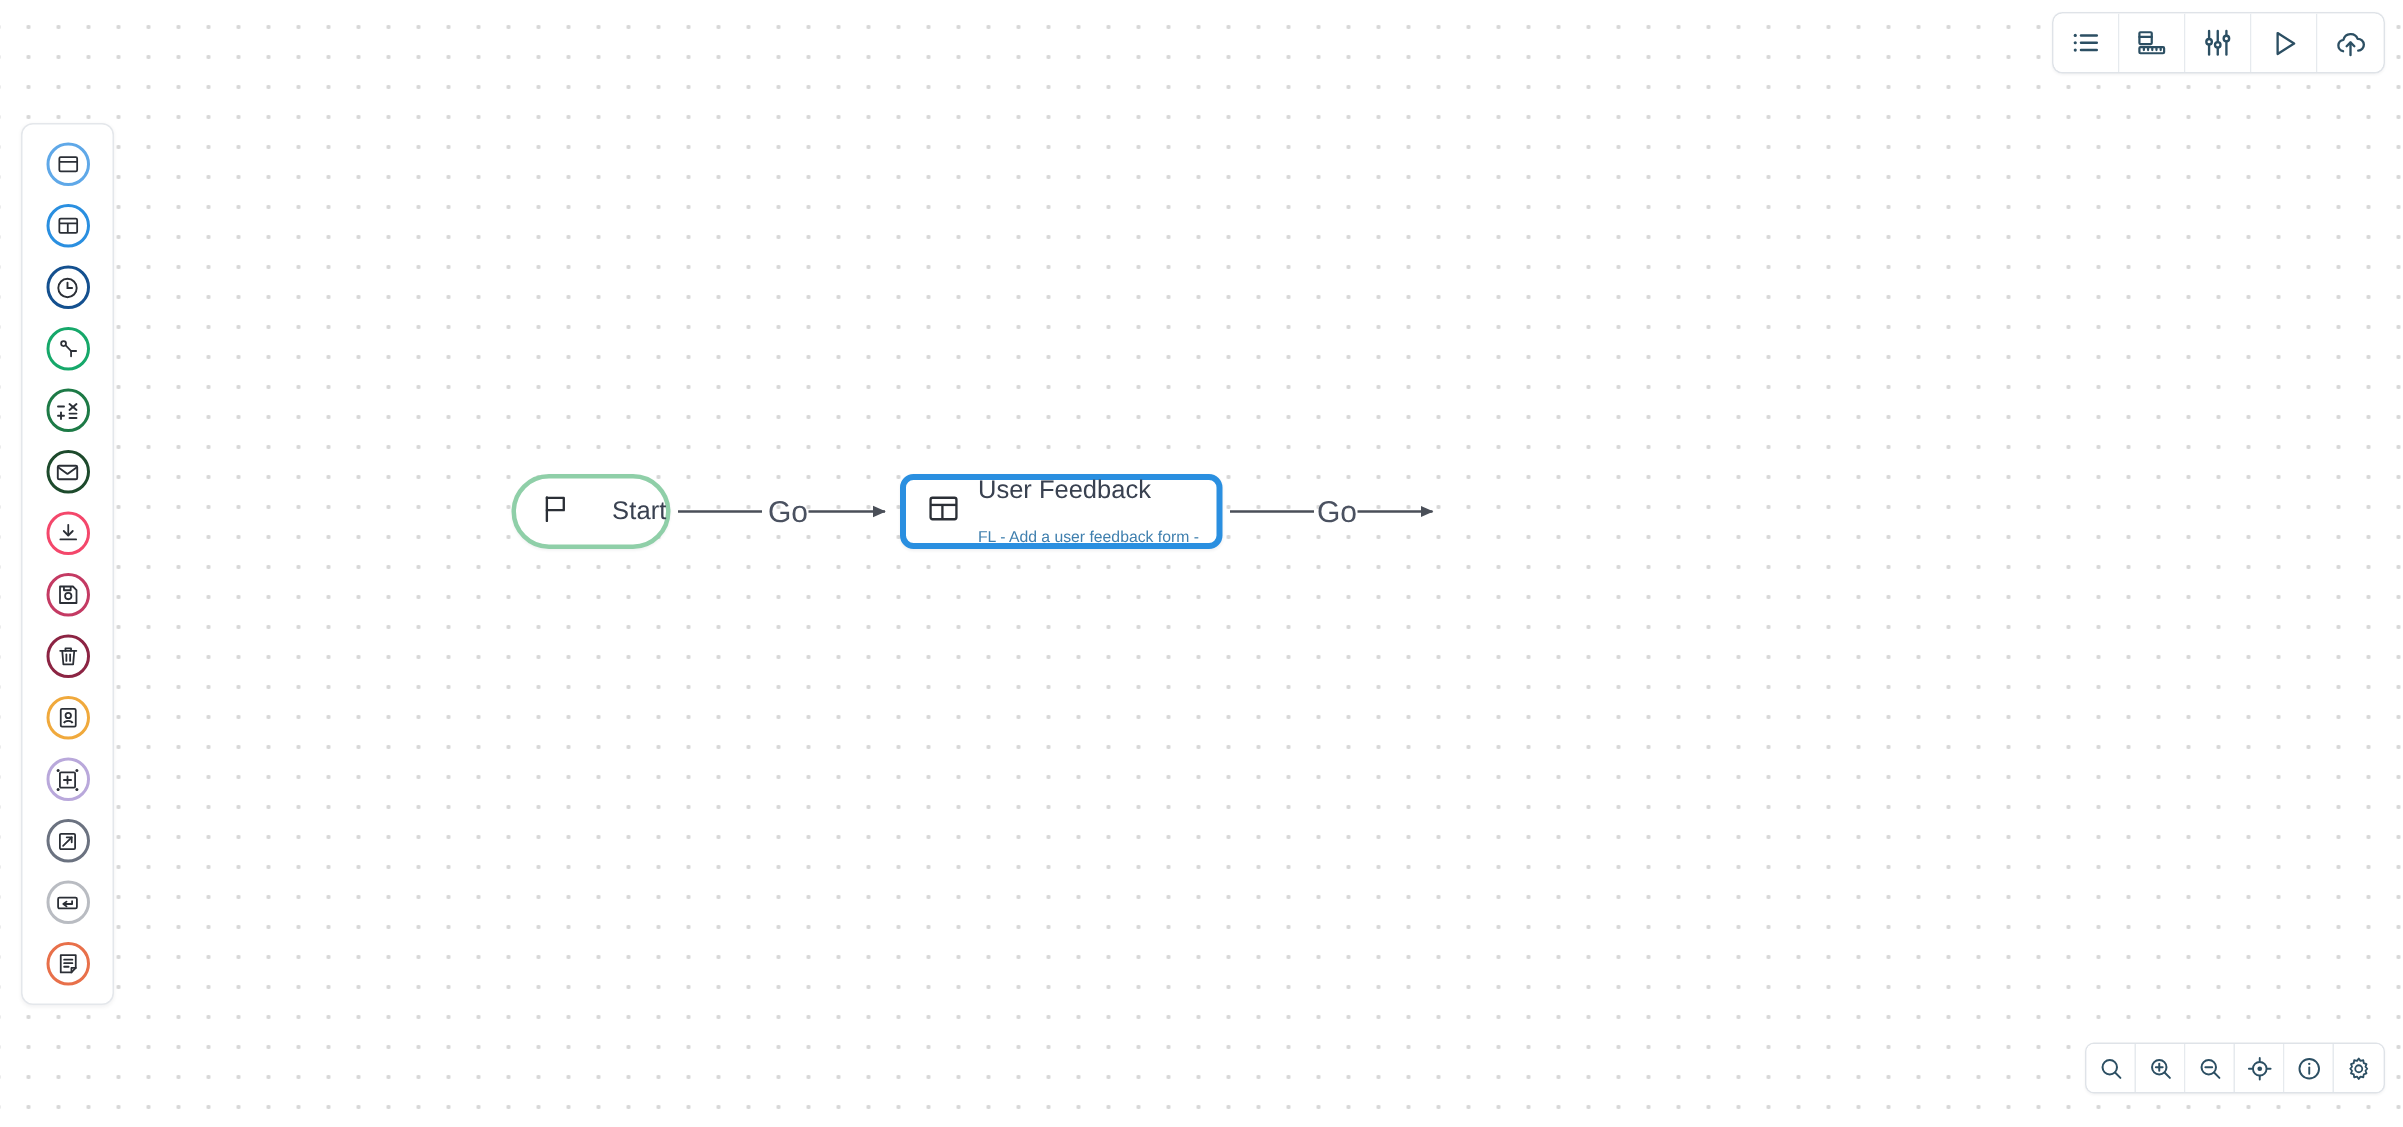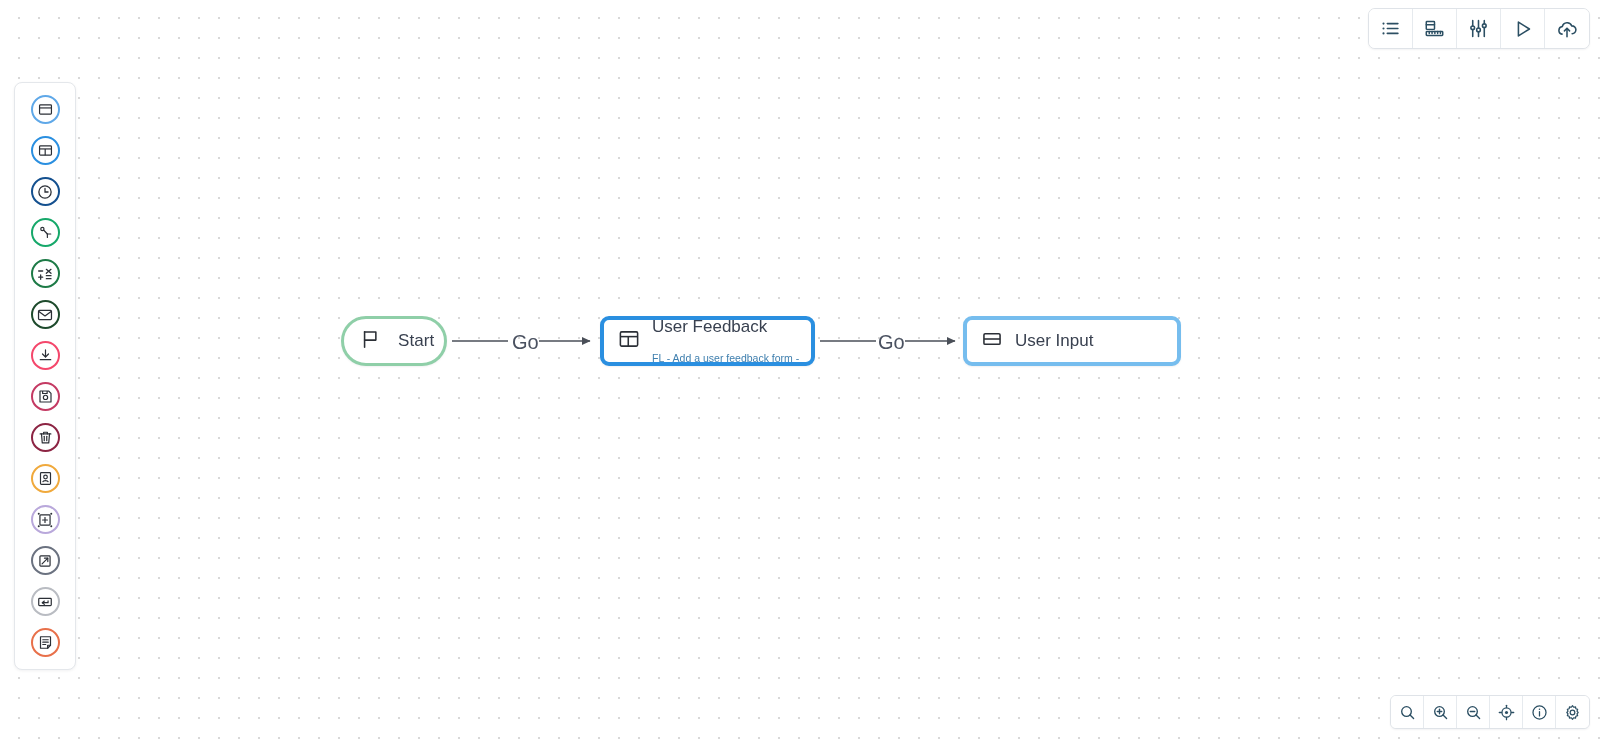--- a/index.html
+++ b/index.html
@@ -94,21 +94,21 @@
 
   
   #node-start {
     left: 341px;
     top: 316px;
     width: 106px;
     height: 50px;
     border: 3px solid #8fcfa8;
     border-radius: 26px;
     padding-left: 16px;
-    gap: 16px;
+    gap: 26px;
   }
   #node-start .node-title {
     font-size: 17px;
     color: #394150;
     letter-spacing: 0.1px;
   }
 
   
   .node-rect {
     border-radius: 9px;
@@ -229,31 +229,20 @@
           <line x1="2.6" y1="9.4" x2="21.4" y2="9.4"></line>
           <line x1="11.2" y1="9.4" x2="11.2" y2="19.8"></line>
         </svg>
       </span>
       <span class="node-textwrap">
         <span class="node-title">User Feedback</span>
         <span class="node-sub">FL - Add a user feedback form -</span>
       </span>
     </div>
 
-    <div class="node node-rect" id="node-user-input">
-      <span class="node-icon">
-        <svg width="22" height="22" viewBox="0 0 24 24" fill="none" stroke="#2b2f36" stroke-width="1.7" stroke-linejoin="round">
-          <rect x="3.2" y="6.2" width="17.6" height="11.6" rx="1.3"></rect>
-          <line x1="3.2" y1="12" x2="20.8" y2="12"></line>
-        </svg>
-      </span>
-      <span class="node-textwrap">
-        <span class="node-title">User Input</span>
-      </span>
-    </div>
   </div>
 
   <div id="left-palette">
 
     <div class="palette-item" style="border-color:#5fa8e8;">
       <span>
         <svg width="15" height="15" viewBox="0 0 24 24" fill="none" stroke="#2b2f36" stroke-width="1.9" stroke-linejoin="round">
           <rect x="2.5" y="4.5" width="19" height="15" rx="1.4"></rect>
           <line x1="2.5" y1="9.5" x2="21.5" y2="9.5"></line>
         </svg>

